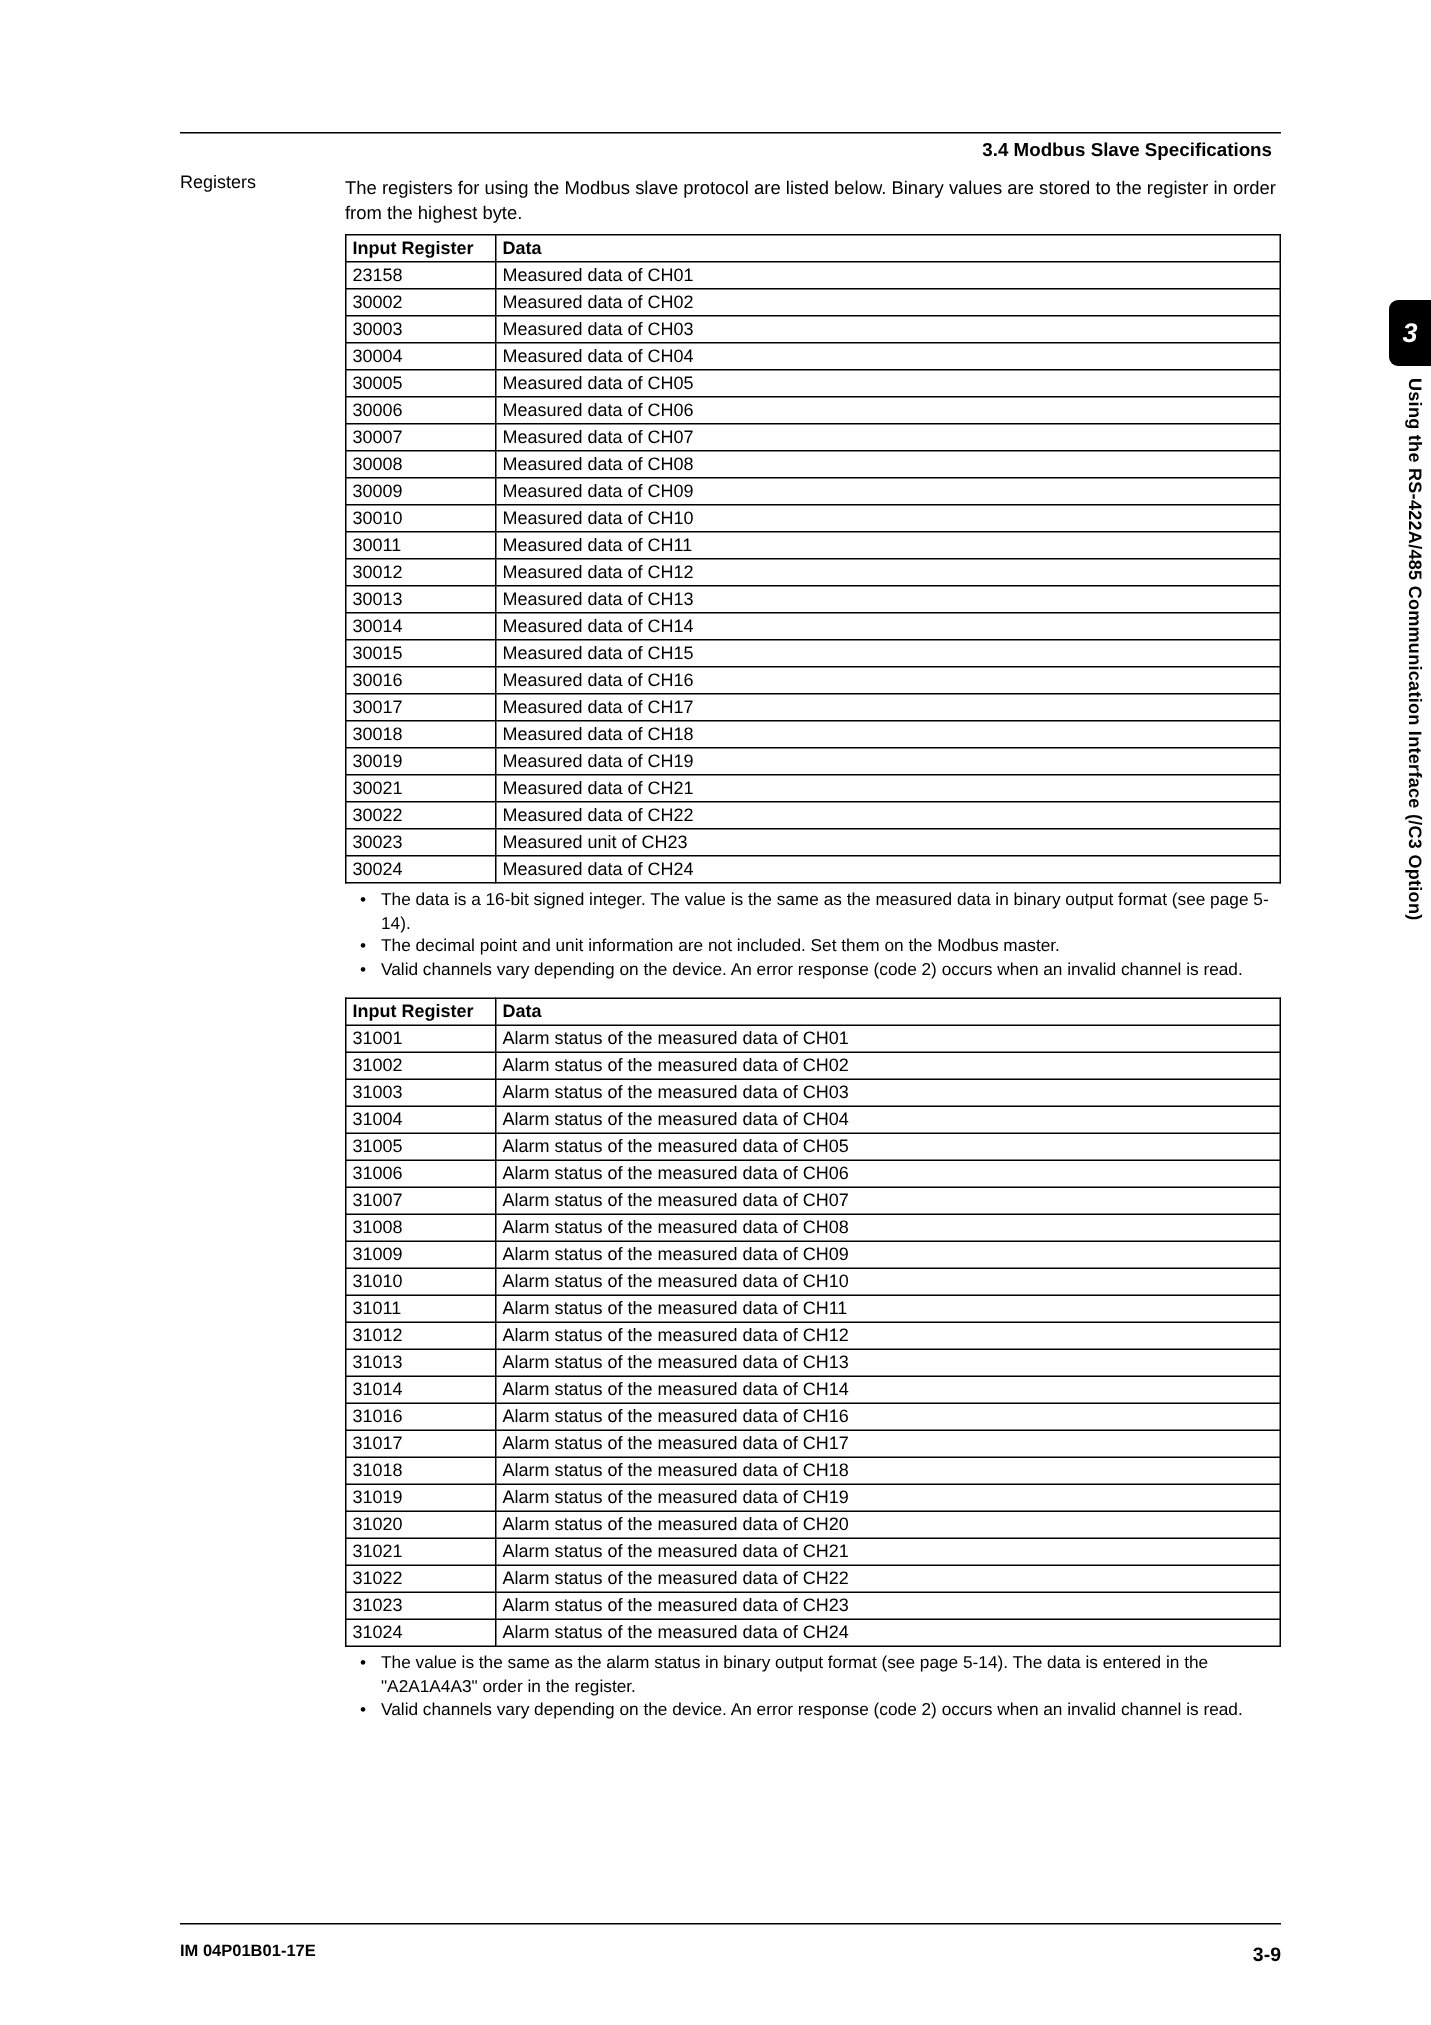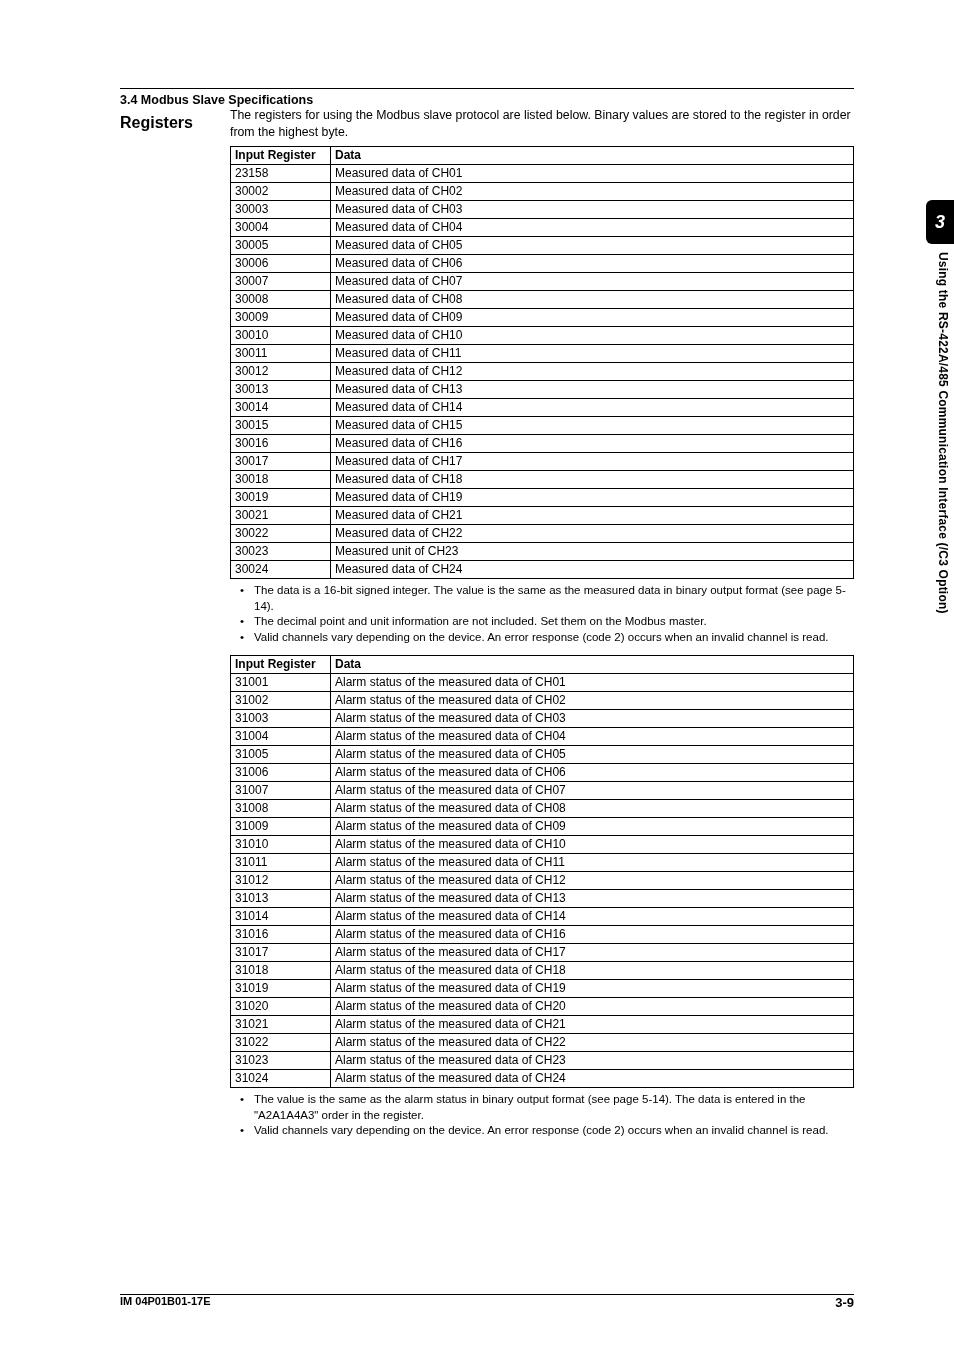--- a/index.html
+++ b/index.html
@@ -15,25 +15,27 @@
     padding: 88px 100px 0 120px;
     position: relative;
   }
   .section-head-rule {
     border-top: 1px solid #000;
     margin-bottom: 4px;
   }
   .section-head {
     font-size: 12.5px;
     font-weight: bold;
+    text-align: right;
     padding-right: 6px;
+    margin-bottom: 10px;
   }
   .heading-registers {
-    font-size: 16px;
-    font-weight: bold;
+    font-size: 12px;
+    font-weight: normal;
     position: absolute;
     left: 120px;
     top: 114px;
   }
   .content {
     margin-left: 110px;
     margin-right: 0;
   }
   .intro {
     font-size: 12.3px;
@@ -93,21 +95,21 @@
     font-size: 12px;
     font-weight: bold;
     letter-spacing: 0.2px;
   }
   .footer {
     position: absolute;
     bottom: 40px;
     left: 120px;
     right: 100px;
     border-top: 1px solid #000;
-    padding-top: 0;
+    padding-top: 12px;
     font-size: 11px;
     display: flex;
     justify-content: space-between;
   }
   .footer .right {
     font-weight: bold;
     font-size: 13px;
   }
   .footer .left {
     font-weight: bold;

